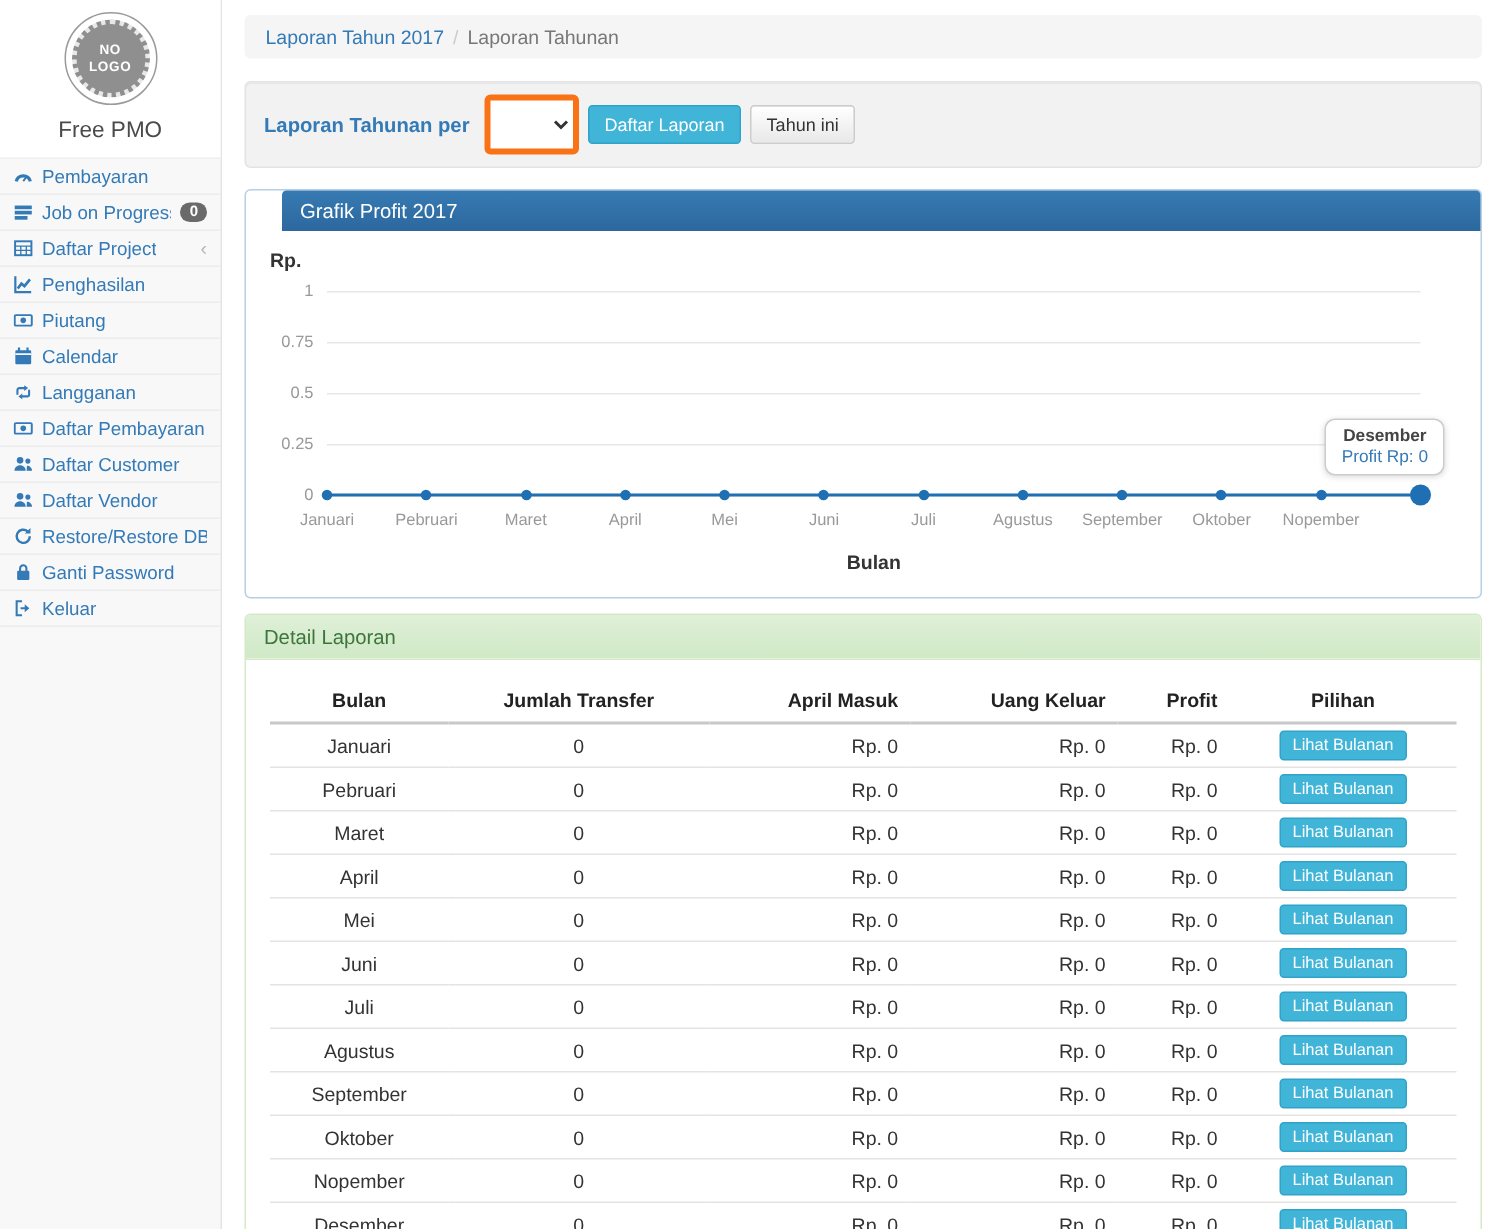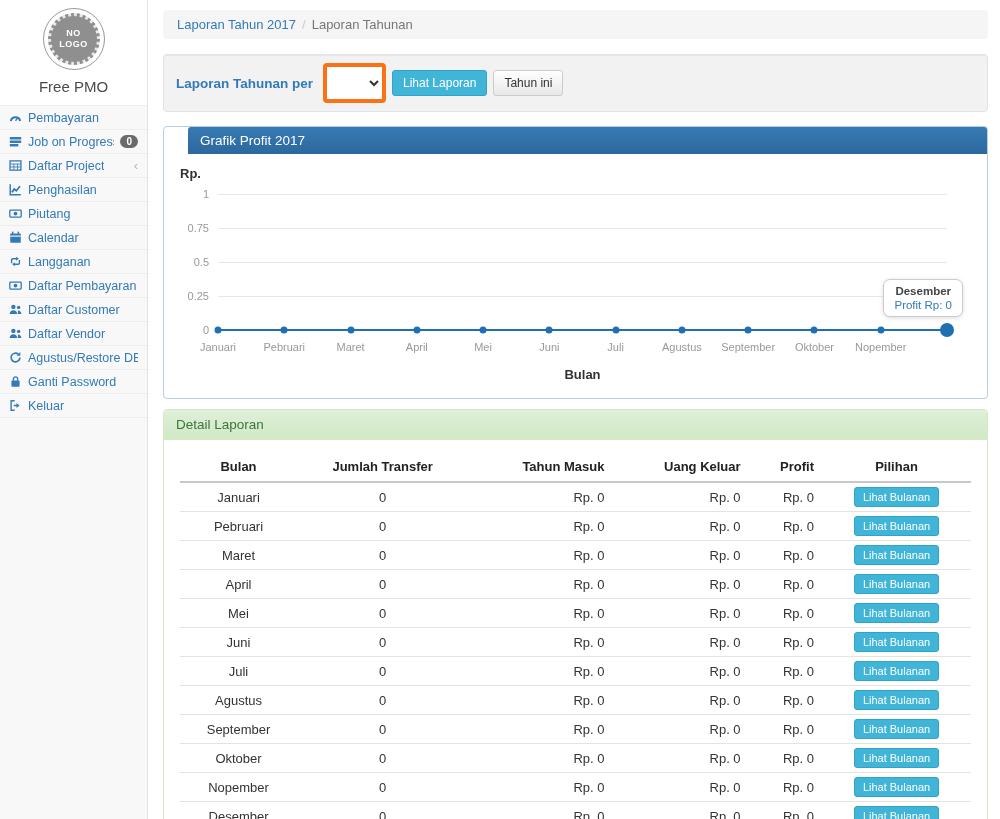--- a/index.html
+++ b/index.html
@@ -183,21 +183,21 @@
           </span>
           <span class="mi-label">Daftar Vendor</span>
         </div>
         <div class="menu-item">
           <span class="mi-icon">
             <svg viewBox="0 0 16 16">
               <path d="M13.4 8A5.4 5.4 0 1 1 11.6 4" fill="none" stroke="currentColor" stroke-width="2"></path>
               <path d="M13.9 1.2v4.6H9.3z" fill="currentColor"></path>
             </svg>
           </span>
-          <span class="mi-label">Agustus/Restore DB</span>
+          <span class="mi-label">Restore/Restore DB</span>
         </div>
         <div class="menu-item">
           <span class="mi-icon">
             <svg viewBox="0 0 16 16">
               <rect x="3" y="6.8" width="10" height="7.6" rx="1" fill="currentColor"></rect>
               <path d="M5.4 7V4.9a2.6 2.6 0 0 1 5.2 0V7" fill="none" stroke="currentColor" stroke-width="1.7"></path>
             </svg>
           </span>
           <span class="mi-label">Ganti Password</span>
         </div>
@@ -217,21 +217,21 @@
 
     <div class="breadcrumb">
       <a href="#">Laporan Tahun 2017</a><span class="bc-sep">/</span><span>Laporan Tahunan</span>
     </div>
 
     <div class="well">
       <label>Laporan Tahunan per</label>
       <select class="year-select">
         <option>2017</option>
       </select>
-      <button class="btn btn-info">Lihat Laporan</button>
+      <button class="btn btn-info">Daftar Laporan</button>
       <button class="btn btn-default">Tahun ini</button>
     </div>
 
     <div class="panel panel-primary">
       <div class="panel-heading">Grafik Profit 2017</div>
       <div class="panel-body">
         <div class="y-axis-title">Rp.</div>
         <div class="plot" id="plot">
           <div class="tooltip">
             <div class="tt-title">Desember</div>
@@ -281,21 +281,21 @@
     </div>
 
     <div class="panel panel-success">
       <div class="panel-heading">Detail Laporan</div>
       <div class="panel-body">
         <table class="report">
           <thead>
               <tr id="report-head">
                 <th class="al-c">Bulan</th>
                 <th class="al-c">Jumlah Transfer</th>
-                <th class="al-r">Tahun Masuk</th>
+                <th class="al-r">April Masuk</th>
                 <th class="al-r">Uang Keluar</th>
                 <th class="al-r">Profit</th>
                 <th class="al-c">Pilihan</th>
               </tr>
             </thead>
           <tbody id="report-body">
               <tr>
                 <td class="al-c">Januari</td>
                 <td class="al-c">0</td>
                 <td class="al-r">Rp. 0</td>

